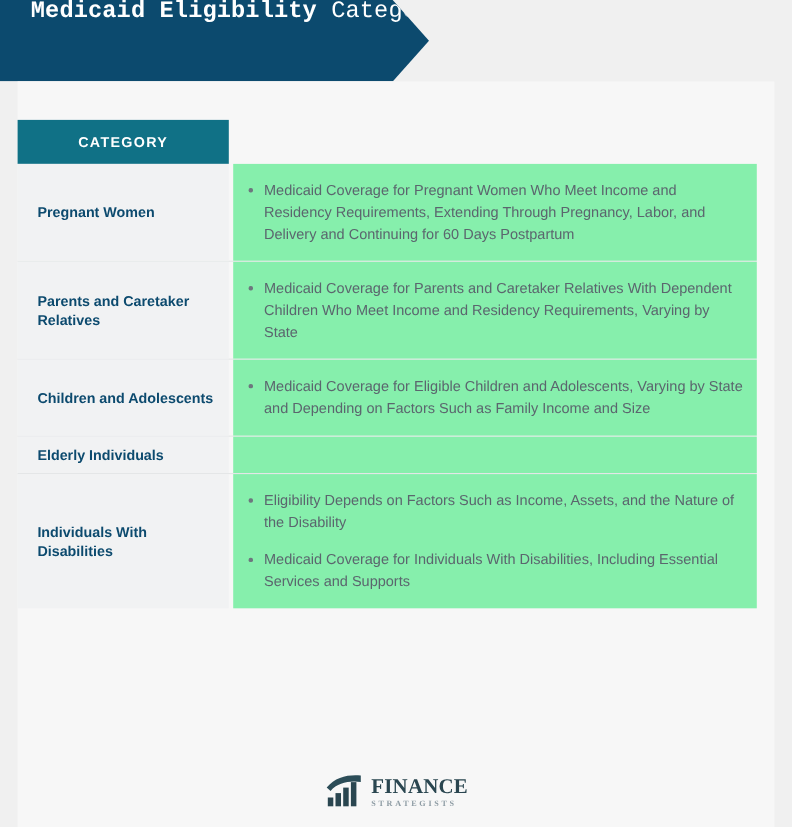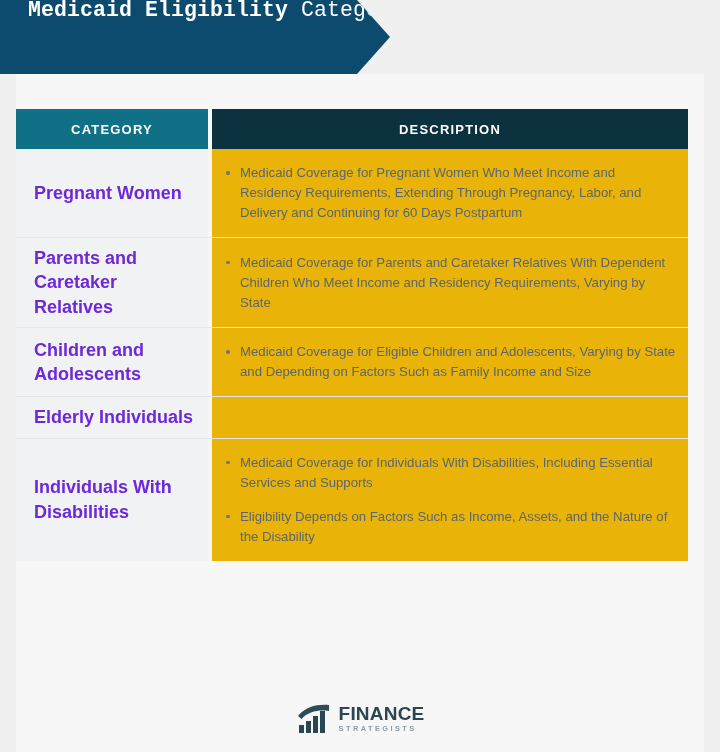--- a/index.html
+++ b/index.html
@@ -102,33 +102,33 @@
   .cell-category {
     width: 192px;
     background: #f1f2f3;
     display: flex;
     align-items: center;
     box-sizing: border-box;
     padding: 8px 14px 8px 18px;
     margin-right: 4px;
   }
   .cat-label {
-    font-size: 18px;
-    font-weight: bold;
-    color: #6d28d9;
+    font-size: 13px;
+    font-weight: bold;
+    color: #0c4a6e;
     line-height: 1.35;
   }
   .cell-description {
     width: 476px;
-    background: #eab308;
+    background: #86efac;
     box-sizing: border-box;
     padding: 14px 12px 14px 8px;
     display: flex;
     flex-direction: column;
-    justify-content: flex-end;
+    justify-content: flex-start;
   }
   .bullet-list {
     margin: 0;
     padding: 0;
     list-style: none;
   }
   .bullet-item {
     position: relative;
     padding-left: 20px;
     font-size: 13.2px;
@@ -154,22 +154,23 @@
     position: absolute;
     left: 0;
     bottom: 18px;
     width: 720px;
     display: flex;
     align-items: center;
     justify-content: center;
   }
   .logo {
     display: flex;
-    align-items: flex-start;
+    align-items: flex-end;
     gap: 7px;
+    font-family: Liberation Serif, serif;
   }
   .logo-mark {
     width: 36px;
     height: 30px;
     display: block;
   }
   .logo-text {
     display: flex;
     flex-direction: column;
     line-height: 1;
@@ -198,21 +199,20 @@
       <span class="light">Categories</span>
     </div>
   </div>
 </div>
 
 <div class="card"></div>
 
 <div class="table">
   <div class="thead">
     <div class="th th-category">CATEGORY</div>
-    <div class="th th-description">DESCRIPTION</div>
   </div>
   <div class="tbody">
       <div class="row">
         <div class="cell-category">
           <div class="cat-label">Pregnant Women</div>
         </div>
         <div class="cell-description">
           <ul class="bullet-list">
             <li class="bullet-item">Medicaid Coverage for Pregnant Women Who Meet Income and Residency Requirements, Extending Through Pregnancy, Labor, and Delivery and Continuing for 60 Days Postpartum</li>
           </ul>
@@ -246,22 +246,22 @@
           <ul class="bullet-list">
           </ul>
         </div>
       </div>
       <div class="row">
         <div class="cell-category">
           <div class="cat-label">Individuals With Disabilities</div>
         </div>
         <div class="cell-description">
           <ul class="bullet-list">
+            <li class="bullet-item">Eligibility Depends on Factors Such as Income, Assets, and the Nature of the Disability</li>
             <li class="bullet-item">Medicaid Coverage for Individuals With Disabilities, Including Essential Services and Supports</li>
-            <li class="bullet-item">Eligibility Depends on Factors Such as Income, Assets, and the Nature of the Disability</li>
           </ul>
         </div>
       </div>
     </div>
 </div>
 
 <div class="footer">
   <div class="logo">
     <svg class="logo-mark" viewBox="0 0 36 30">
       <path d="M2 12 C10 2, 22 0, 33 1 L33 7 C23 5.5, 12 7.5, 5.5 15 Z" fill="#2c4d58"></path>

